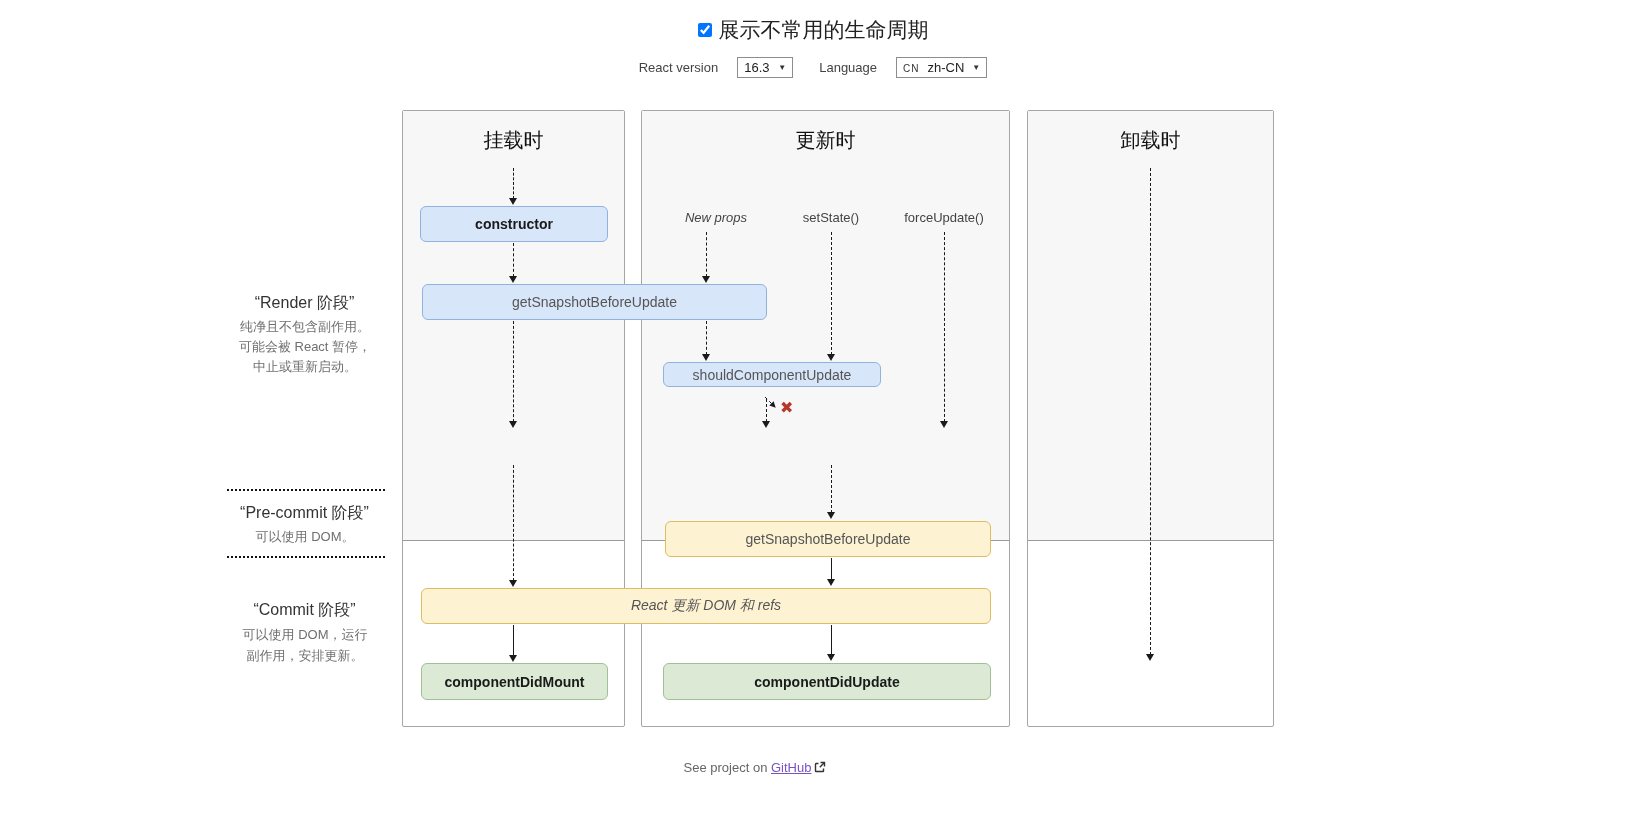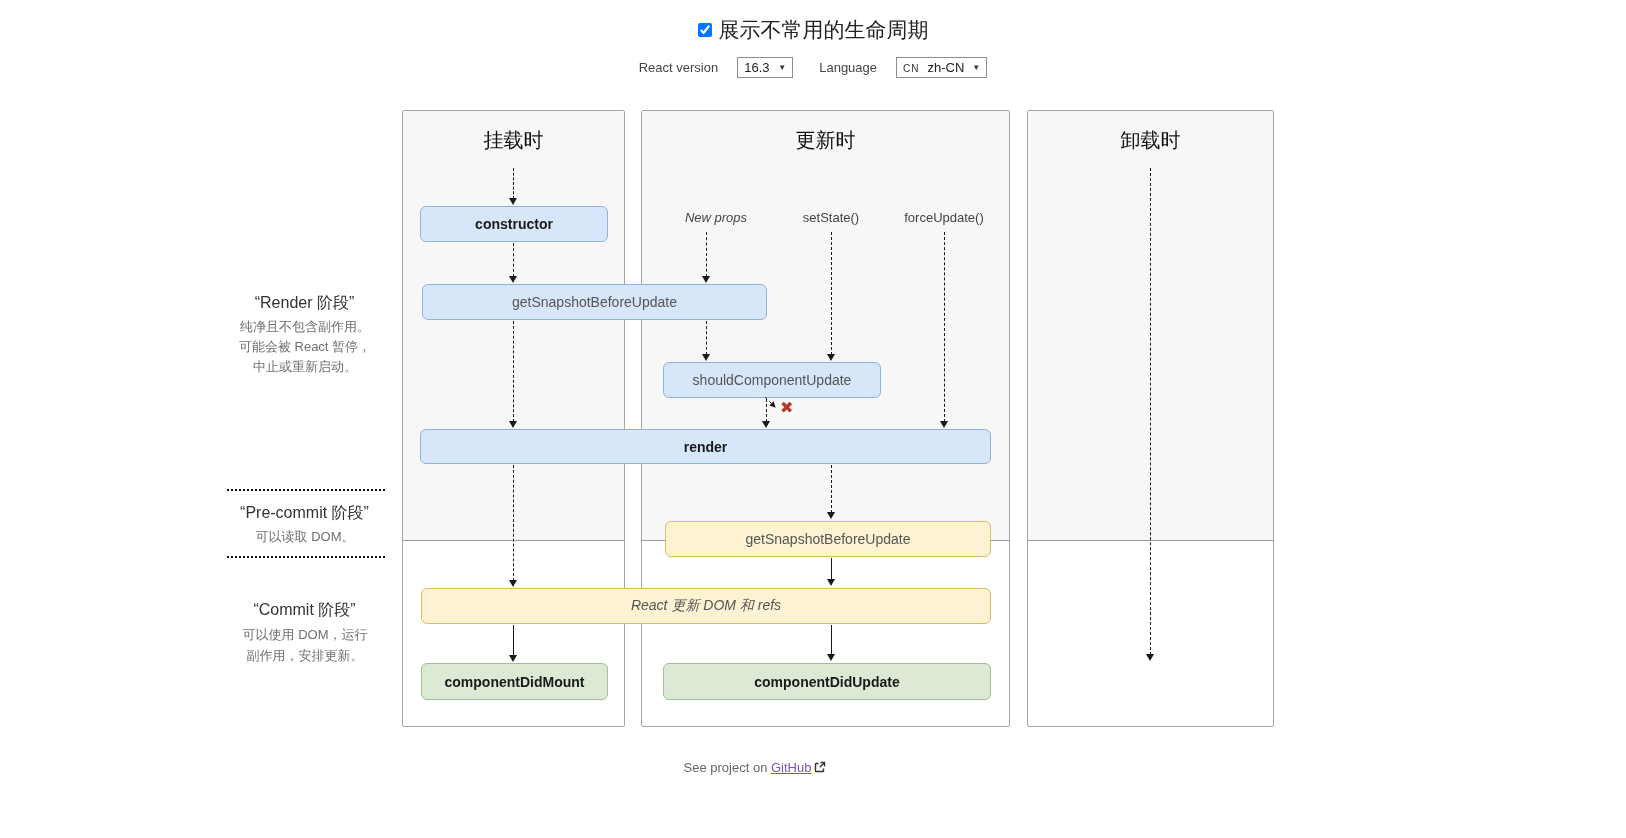--- a/index.html
+++ b/index.html
@@ -80,21 +80,21 @@
     </div>
   </div>
 
   <div class="side-title" style="top:293px">“Render 阶段”</div>
   <div class="side-line" style="top:318px">纯净且不包含副作用。</div>
   <div class="side-line" style="top:338px">可能会被 React 暂停，</div>
   <div class="side-line" style="top:358px">中止或重新启动。</div>
 
   <div class="dotted" style="top:489px"></div>
   <div class="side-title" style="top:503px">“Pre-commit 阶段”</div>
-  <div class="side-line" style="top:528px">可以读取 DOM。</div>
+  <div class="side-line" style="top:528px">可以使用 DOM。</div>
   <div class="dotted" style="top:556px"></div>
 
   <div class="side-title" style="top:600px">“Commit 阶段”</div>
   <div class="side-line" style="top:626px">可以使用 DOM，运行</div>
   <div class="side-line" style="top:647px">副作用，安排更新。</div>
 
   <div class="col" style="left:402px;width:223px">
     <div class="render-zone"></div>
   </div>
   <div class="col" style="left:641px;width:369px">
@@ -149,22 +149,21 @@
   <div class="shaft-s" style="left:831px;top:558px;height:22px"></div>
     <div class="head" style="left:827px;top:579px"></div>
   <div class="shaft-s" style="left:831px;top:625px;height:30px"></div>
     <div class="head" style="left:827px;top:654px"></div>
 
   <div class="shaft-d" style="left:1150px;top:168px;height:487px"></div>
     <div class="head" style="left:1146px;top:654px"></div>
 
   <div class="box blue bold" style="left:420px;top:206px;width:188px;height:36px">constructor</div>
   <div class="box blue reg" style="left:422px;top:284px;width:345px;height:36px">getSnapshotBeforeUpdate</div>
-  <div class="box blue reg" style="left:663px;top:362px;width:218px;height:36px">shouldComponentUpdate</div>
-  <div class="box blue bold" style="left:420px;top:429px;width:571px;height:35px">render</div>
+  <div class="box blue reg" style="left:663px;top:362px;width:218px;height:25px">shouldComponentUpdate</div>
   <div class="box yellow reg" style="left:665px;top:521px;width:326px;height:36px">getSnapshotBeforeUpdate</div>
   <div class="box yellow it" style="left:421px;top:588px;width:570px;height:36px">React 更新 DOM 和 refs</div>
   <div class="box green bold" style="left:421px;top:663px;width:187px;height:37px">componentDidMount</div>
   <div class="box green bold" style="left:663px;top:663px;width:328px;height:37px">componentDidUpdate</div>
 
   <div class="footer">
     <span>See project on</span>
     <a href="#">GitHub</a><svg class="ext-icon" width="12" height="12" viewBox="0 0 12 12">
         <path d="M4.5 2.5H2a.5.5 0 0 0-.5.5v7a.5.5 0 0 0 .5.5h7a.5.5 0 0 0 .5-.5V7.5" fill="none" stroke="#333" stroke-width="1.4"></path>
         <path d="M6.5 1.5H10.5V5.5" fill="none" stroke="#333" stroke-width="1.4"></path>

